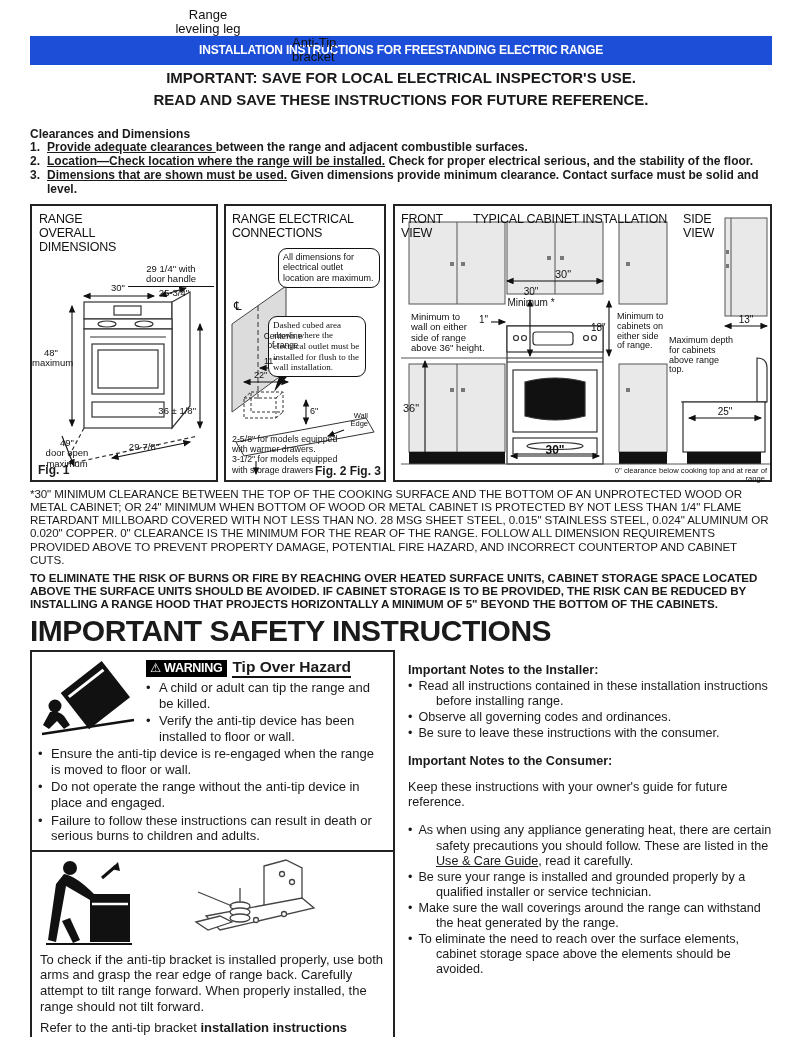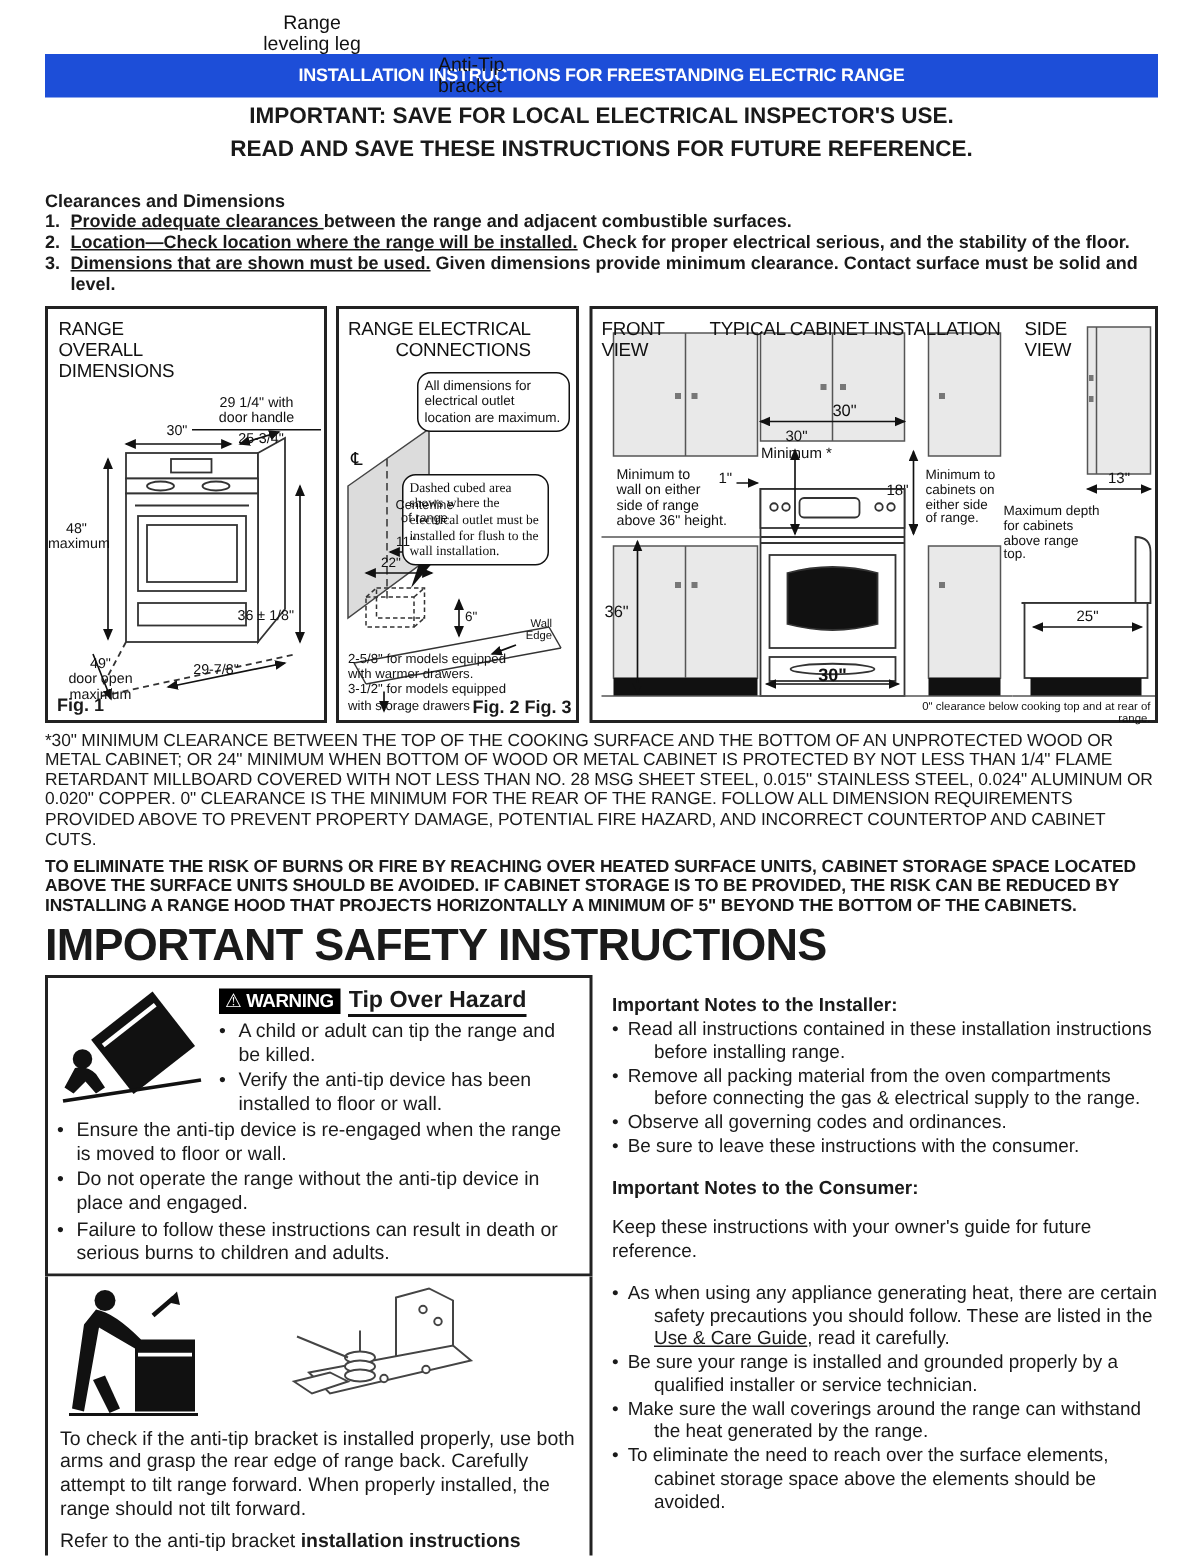--- a/index.html
+++ b/index.html
@@ -171,21 +171,21 @@
         </g>
         <polygon points="60,150 72,158 48,186" fill="#111"></polygon>
         <g stroke="#111" stroke-width="1.1" fill="none">
           <line x1="34" y1="162" x2="56" y2="162" marker-start="url(#a2)" marker-end="url(#a2)"></line>
           <line x1="18" y1="176" x2="62" y2="176" marker-start="url(#a2)" marker-end="url(#a2)"></line>
           <line x1="80" y1="194" x2="80" y2="218" marker-start="url(#a2)" marker-end="url(#a2)"></line>
           <line x1="118" y1="224" x2="102" y2="230" marker-end="url(#a2)"></line>
           <line x1="30" y1="255" x2="30" y2="268" marker-end="url(#a2)"></line>
         </g>
       </svg>
-      <div class="lbl figtitle" style="left:6px; top:6px;text-align:right;">RANGE ELECTRICAL
+      <div class="lbl figtitle" style="left:6px; top:6px;">RANGE ELECTRICAL
 CONNECTIONS</div>
       <div class="lbl" style="left:8px; top:94px; font-size:12px; font-family:'DejaVu Sans',sans-serif;">℄</div>
       <div class="bubble" style="left:52px; top:42px; width:102px;">All dimensions for electrical outlet location are maximum.</div>
       <div class="bubble" style="left:42px; top:110px; width:98px;font-family:Liberation Serif, serif;">Dashed cubed area shows where the electrical outlet must be installed for flush to the wall installation.</div>
       <div class="lbl ctr" style="left:34px; top:126px; width:46px; font-size:8.5px;">Centerline
 of range</div>
       <div class="lbl" style="left:38px; top:151px; font-size:9px;">11"</div>
       <div class="lbl" style="left:28px; top:165px; font-size:9px;">22"</div>
       <div class="lbl" style="left:84px; top:201px; font-size:9px;">6"</div>
       <div class="lbl ctr" style="left:112px; top:206px; width:30px; font-size:7.5px;text-align:right;">Wall
@@ -388,21 +388,20 @@
 bracket</div>
         <p>To check if the anti-tip bracket is installed properly, use both arms and grasp the rear edge of range back. Carefully attempt to tilt range forward. When properly installed, the range should not tilt forward.</p>
         <p><span>Refer to the anti-tip bracket </span><b>installation instructions</b></p>
       </div>
     </div>
 
     <div class="rightcol">
 
       <div class="notes-head">Important Notes to the Installer:</div>
       <div class="rbul"><span class="dot">•</span><span>Read all instructions contained in these installation instructions before installing range.</span></div>
-      <div class="rbul"><span class="dot">•</span><span>Remove all packing material from the oven compartments before connecting the gas &amp; electrical supply to the range.</span></div>
       <div class="rbul"><span class="dot">•</span><span>Observe all governing codes and ordinances.</span></div>
       <div class="rbul"><span class="dot">•</span><span>Be sure to leave these instructions with the consumer.</span></div>
 
       <div class="notes-head">Important Notes to the Consumer:</div>
       <p style="margin-top:11px;">Keep these instructions with your owner's guide for future reference.</p>
       <div class="gap"></div>
       <div class="rbul"><span class="dot">•</span><span><span>As when using any appliance generating heat, there are certain safety precautions you should follow. These are listed in the </span><span class="u">Use &amp; Care Guide</span><span>, read it carefully.</span></span></div>
       <div class="rbul"><span class="dot">•</span><span>Be sure your range is installed and grounded properly by a qualified installer or service technician.</span></div>
       <div class="rbul"><span class="dot">•</span><span>Make sure the wall coverings around the range can withstand the heat generated by the range.</span></div>
       <div class="rbul"><span class="dot">•</span><span>To eliminate the need to reach over the surface elements, cabinet storage space above the elements should be avoided.</span></div>

